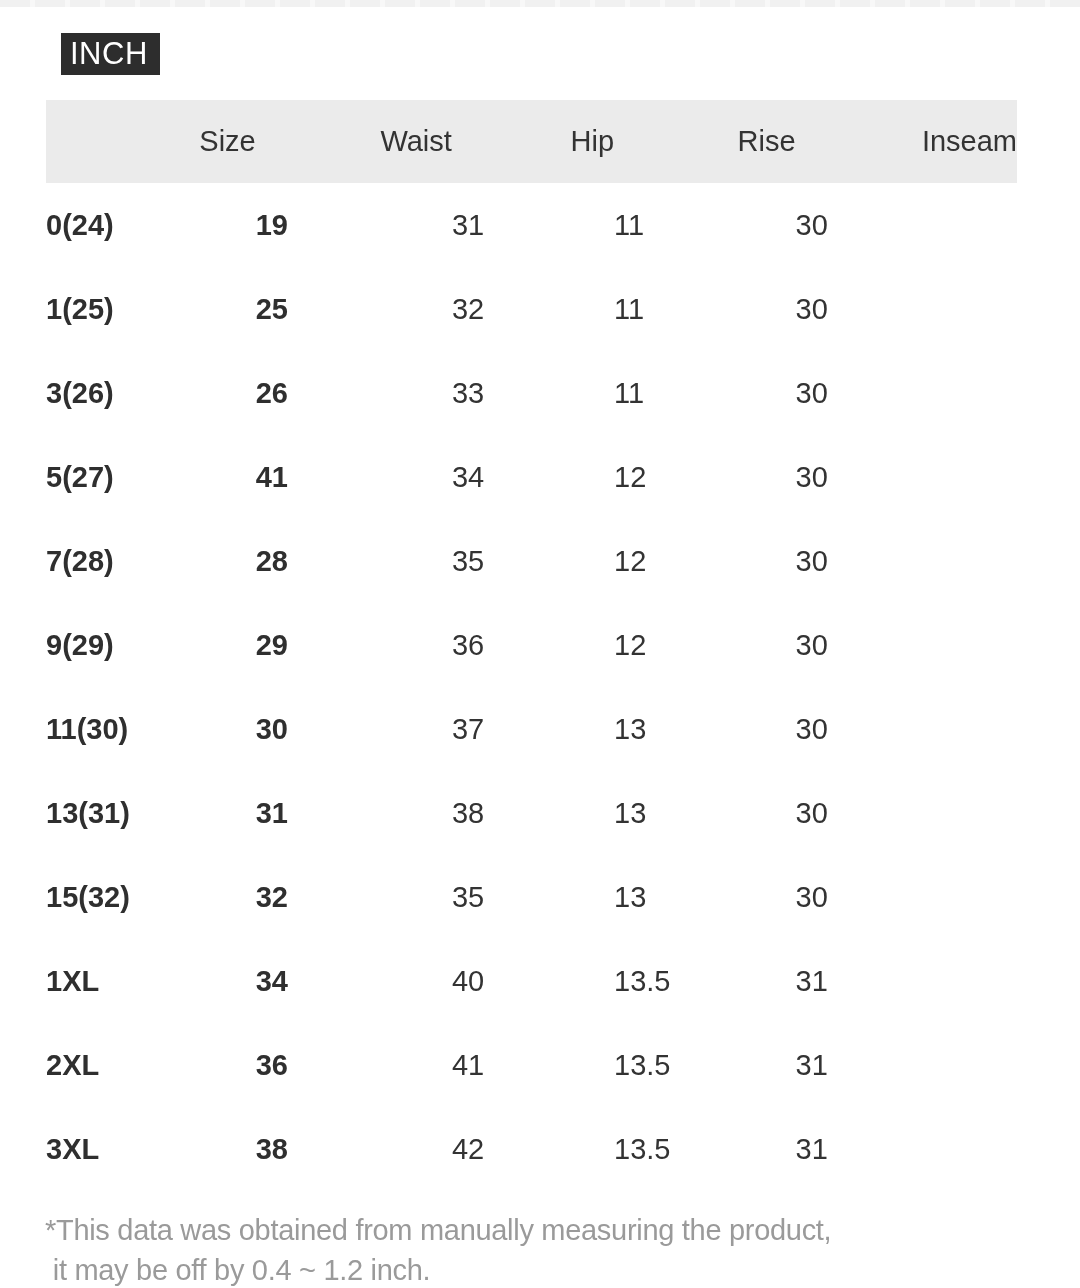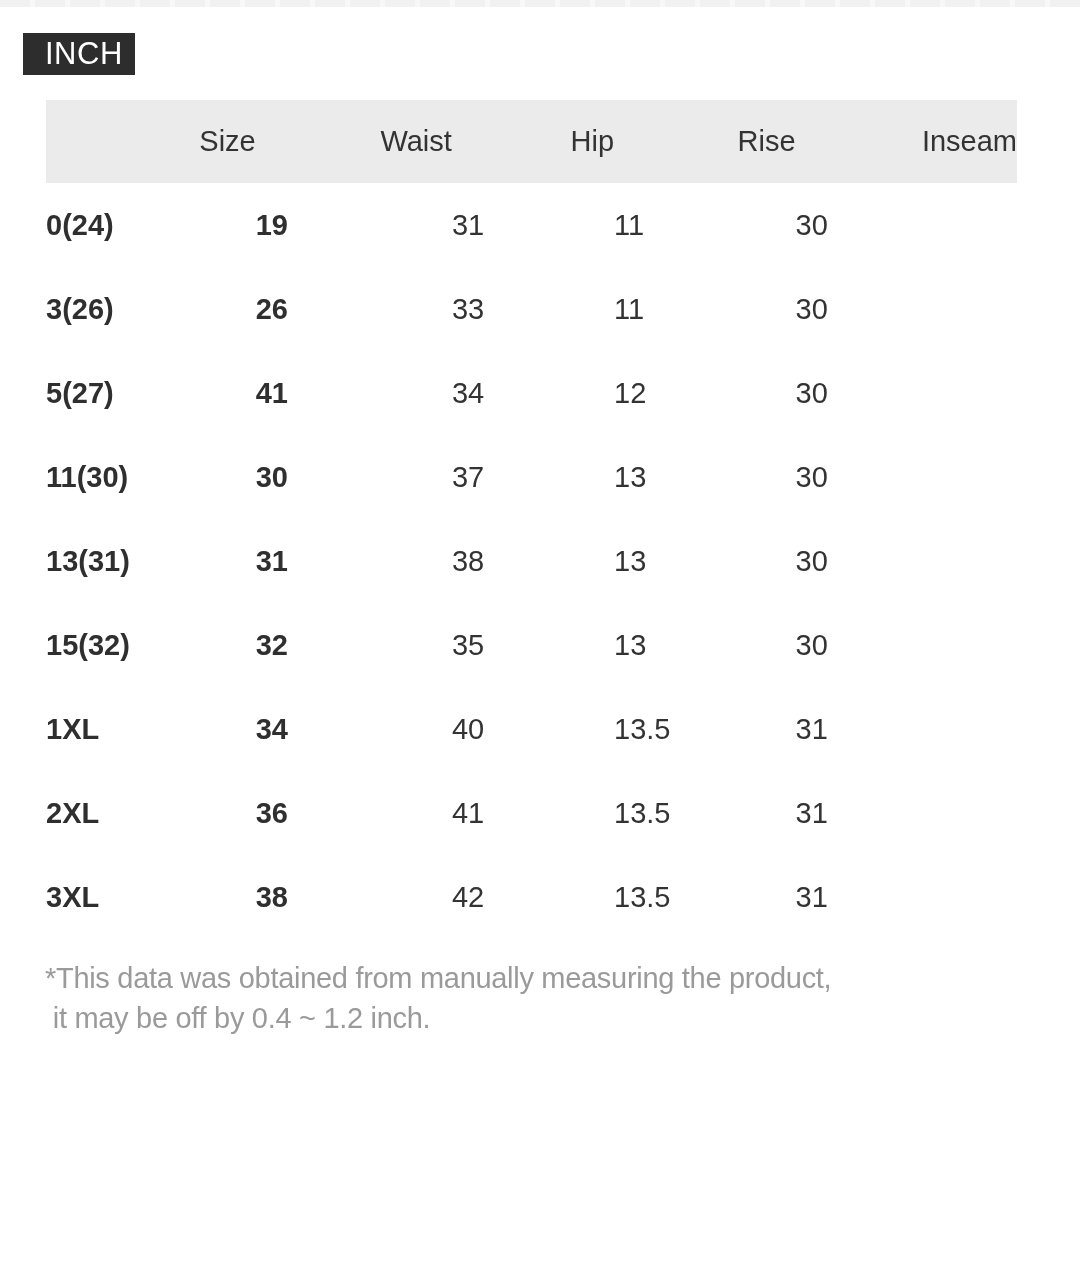--- a/index.html
+++ b/index.html
@@ -23,27 +23,27 @@
     width: 100%;
     height: 7px;
     background: repeating-linear-gradient(
       90deg,
       #f1f1f1 0px, #f1f1f1 30px,
       #f8f8f8 30px, #f8f8f8 35px
     );
   }
   .unit-badge {
     display: inline-block;
-    margin: 26px 0 0 23px;
+    margin: 26px 0 0 61px;
     background: var(--badge-bg);
     color: var(--badge-text);
     font-size: 31px;
     font-weight: 400;
     line-height: 1;
-    padding: 5px 12px 6px 22px;
+    padding: 5px 12px 6px 9px;
     letter-spacing: 0.5px;
   }
   table.size-chart {
     border-collapse: collapse;
     table-layout: fixed;
     width: 971px;
     margin: 25px 0 0 46px;
   }
   table.size-chart th {
     background: var(--header-bg);
@@ -107,34 +107,55 @@
   </thead>
   <tbody>
       <tr>
         <td>0(24)</td>
         <td>19</td>
         <td>31</td>
         <td>11</td>
         <td>30</td>
       </tr>
       <tr>
+        <td>1(25)</td>
+        <td>25</td>
+        <td>32</td>
+        <td>11</td>
+        <td>30</td>
+      </tr>
+      <tr>
         <td>3(26)</td>
         <td>26</td>
         <td>33</td>
         <td>11</td>
         <td>30</td>
       </tr>
       <tr>
         <td>5(27)</td>
         <td>41</td>
         <td>34</td>
         <td>12</td>
         <td>30</td>
       </tr>
       <tr>
+        <td>7(28)</td>
+        <td>28</td>
+        <td>35</td>
+        <td>12</td>
+        <td>30</td>
+      </tr>
+      <tr>
+        <td>9(29)</td>
+        <td>29</td>
+        <td>36</td>
+        <td>12</td>
+        <td>30</td>
+      </tr>
+      <tr>
         <td>11(30)</td>
         <td>30</td>
         <td>37</td>
         <td>13</td>
         <td>30</td>
       </tr>
       <tr>
         <td>13(31)</td>
         <td>31</td>
         <td>38</td>

